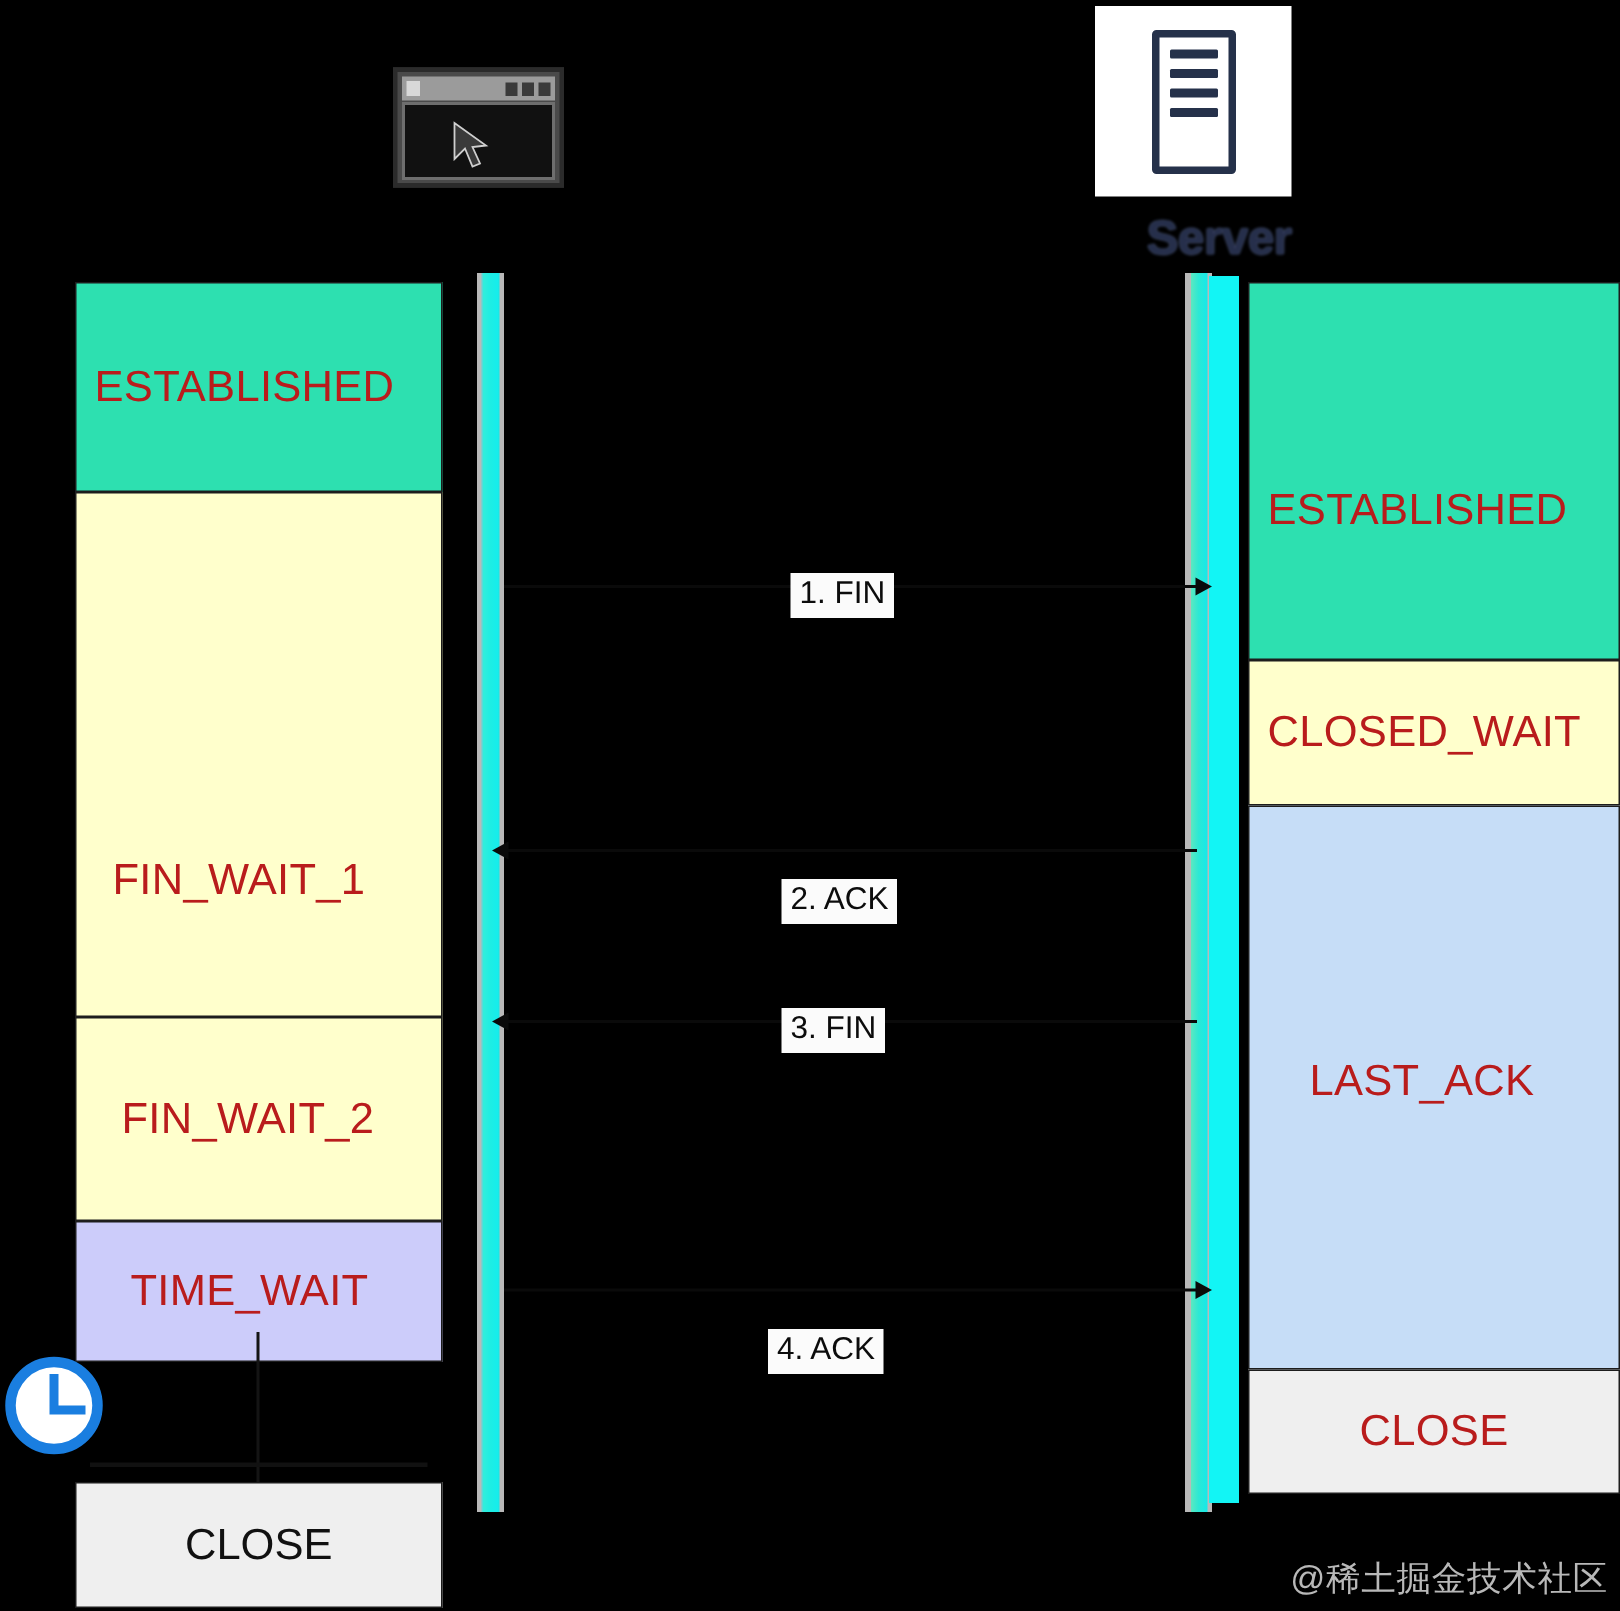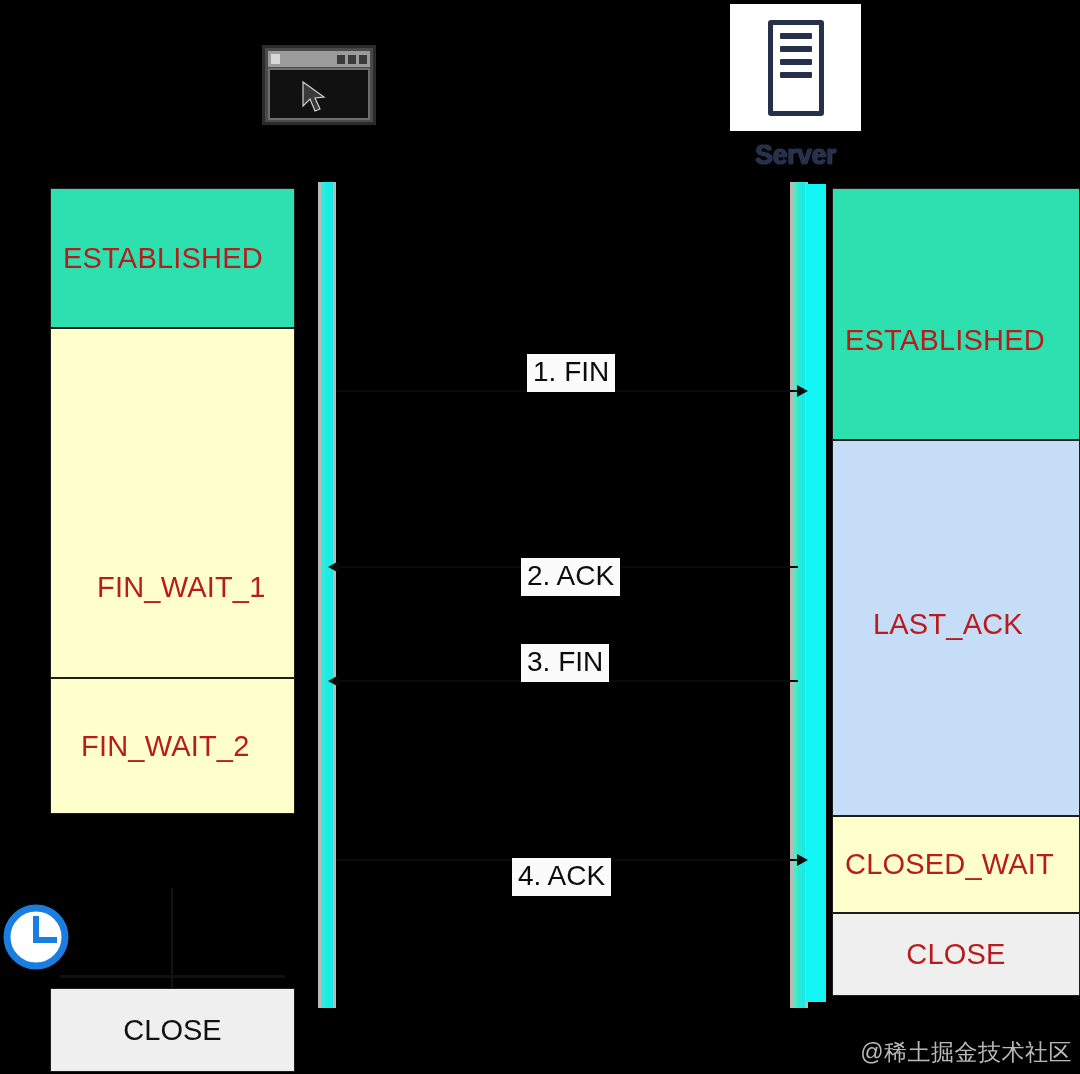--- a/index.html
+++ b/index.html
@@ -100,23 +100,23 @@
     display: block;
     height: 6px;
     background: #25314a;
     border-radius: 1px;
   }
   #server-label {
     position: absolute;
     left: 730px;
     top: 140px;
     width: 131px;
-    text-align: center;
+    text-align: right;
     color: #2a3352;
-    font-size: 27px;
+    font-size: 32px;
     font-weight: bold;
     letter-spacing: -0.5px;
     text-shadow: 0 0 1px #5b6a8c, 0 0 2px #3d4a6b;
     filter: blur(0.6px);
     opacity: .92;
   }
 
   
   .lifeline {
     position: absolute;
@@ -213,24 +213,25 @@
     width: 225px;
     height: 3px;
     background: #111111;
   }
 
   
   .msg-label {
     position: absolute;
     background: #fbfbfb;
     color: #0c0c0c;
-    font-size: 28px;
+    font-size: 21px;
     padding: 2px 6px 4px 6px;
     white-space: nowrap;
     line-height: 1.15;
+    margin-top: 28px;
   }
   .msg-arrow {
     position: absolute;
     height: 2px;
     background: #0a0a0a;
   }
   .msg-arrow::after {
     content: "";
     position: absolute;
     top: -5px;
@@ -297,49 +298,52 @@
   <div id="server-lifeline" class="lifeline">
     <div class="core"></div>
   </div>
   <div id="server-activation"></div>
 
   <div id="client-col" class="column">
     <div class="state left" style="height:140px;background:#2de0b0;">
       <span>ESTABLISHED</span>
     </div>
     <div class="state left" style="height:350px;background:#ffffcc;">
-      <span style="margin-top:168px;margin-left:34px;">FIN_WAIT_1</span>
+      <span style="margin-top:168px;margin-left:12px;">FIN_WAIT_1</span>
     </div>
     <div class="state left" style="height:136px;background:#ffffcc;text-align:center;">
       <span style="margin-left:18px;">FIN_WAIT_2</span>
+    </div>
+    <div class="state left" style="height:94px;background:#ccccfa;">
+      <span style="margin-left:24px;">TIME_WAIT</span>
     </div>
   </div>
 
   <div id="client-timer-line"></div>
   <div id="client-timer-bar"></div>
 
   <svg id="timer-icon" viewBox="0 0 68 68">
     <circle cx="34" cy="34" r="29" fill="#ffffff" stroke="#1a7ee0" stroke-width="7"></circle>
     <path d="M34 16 L34 37 L52 37" fill="none" stroke="#1a7ee0" stroke-width="6" stroke-linecap="square"></path>
   </svg>
 
   <div id="client-close">
     <span>CLOSE</span>
   </div>
 
   <div id="server-col" class="column">
     <div class="state right" style="height:252px;background:#2de0b0;">
       <span style="margin-top:52px;">ESTABLISHED</span>
     </div>
+    <div class="state right" style="height:97px;background:#ffffcc;">
+      <span>CLOSED_WAIT</span>
+    </div>
     <div class="state right" style="height:376px;background:#c6ddf7;">
       <span style="margin-top:-8px;margin-left:28px;">LAST_ACK</span>
     </div>
-    <div class="state right" style="height:97px;background:#ffffcc;">
-      <span>CLOSED_WAIT</span>
-    </div>
     <div class="state right" style="height:83px;background:#efefef;justify-content:center;padding-left:0;">
       <span>CLOSE</span>
     </div>
   </div>
 
   <div class="msg-arrow to-right" style="left:336px; top:390px; width:462px;"></div>
   <div class="msg-label" style="left:527px; top:354px;">1. FIN</div>
 
   <div class="msg-arrow to-left" style="left:338px; top:566px; width:460px;"></div>
   <div class="msg-label" style="left:521px; top:558px;">2. ACK</div>

